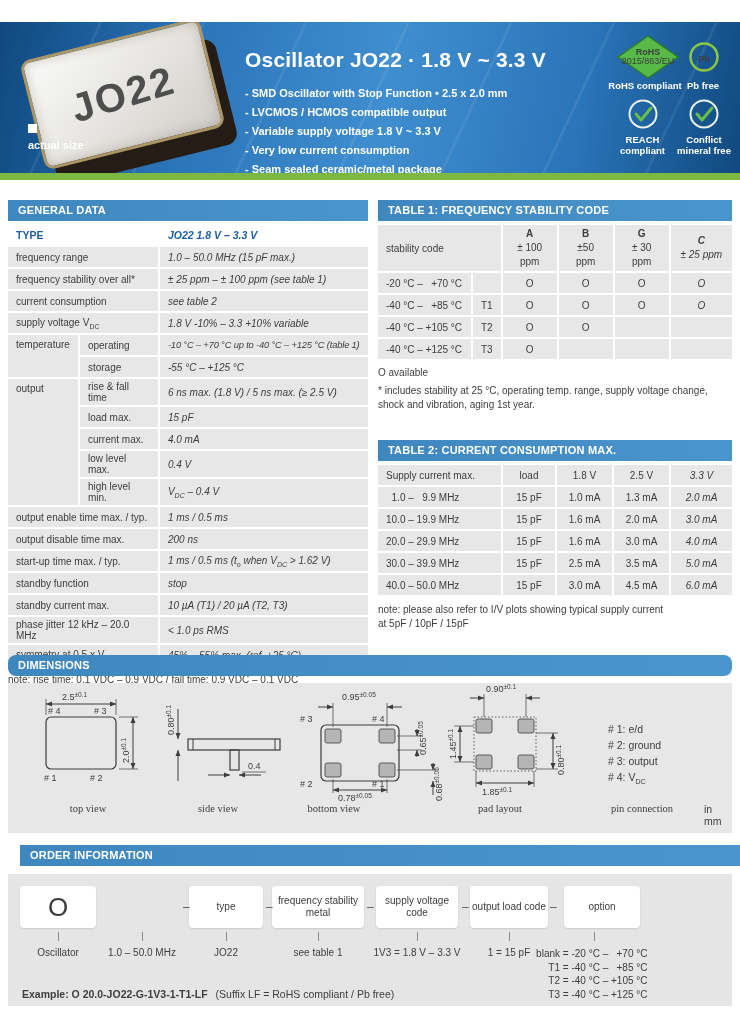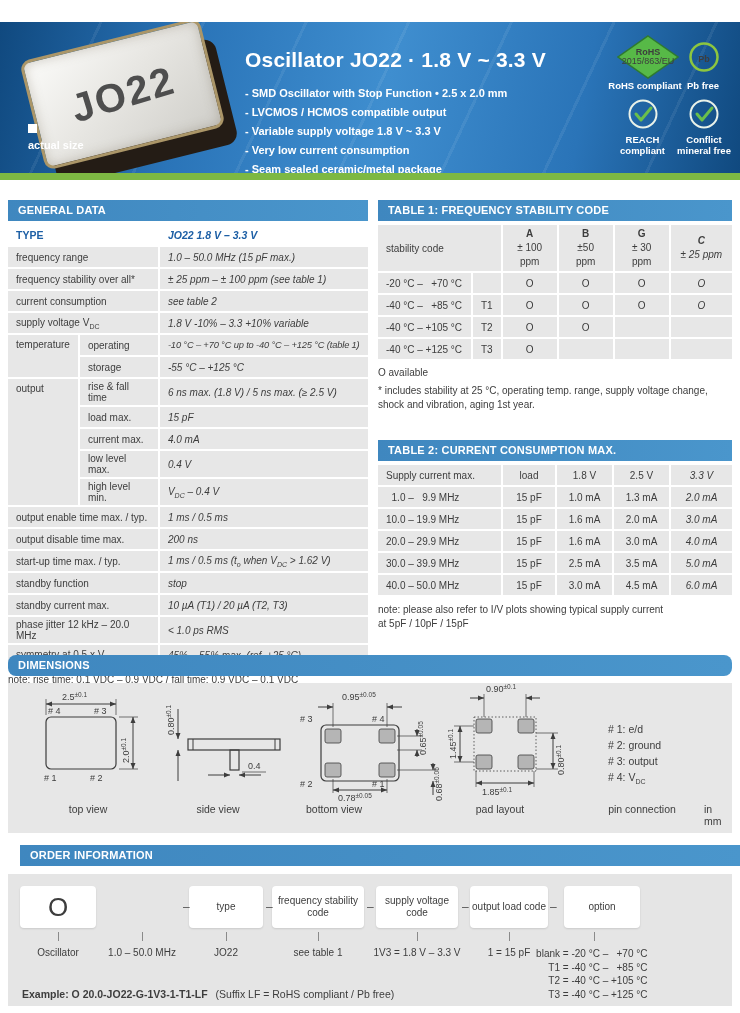--- a/index.html
+++ b/index.html
@@ -68,21 +68,21 @@
   .tbl1-head div{text-align:center;line-height:14px;}
   .mt28{margin-top:28px;}
 
   
   .bar-dim{position:absolute;left:8px;top:655px;width:714px;border-radius:8px;}
   .panel-dim{position:absolute;left:8px;top:683px;width:724px;height:150px;background:#e7e7e7;}
   .panel-dim svg{position:absolute;}
   svg text{font-family:"Liberation Sans",sans-serif;font-size:9px;fill:#3d3d3d;}
   .dline{stroke:#3d3d3d;stroke-width:1;}
   .dthin{stroke:#3d3d3d;stroke-width:.7;}
-  .dview-label{position:absolute;top:120px;transform:translateX(-50%);font-size:10.5px;}
+  .dview-label{position:absolute;top:120px;transform:translateX(-50%);font-size:10.5px;font-family:Liberation Serif, serif;}
   .pinconn{position:absolute;left:600px;top:38px;font-size:10.5px;line-height:16px;}
   .inmm{position:absolute;left:680px;top:120px;font-size:10.5px;padding-left:16px;}
 
   
   .bar-order{position:absolute;left:20px;top:845px;width:714px;}
   .panel-order{position:absolute;left:8px;top:874px;width:724px;height:132px;background:#e5e5e5;}
   .obox{position:absolute;top:12px;height:42px;background:#fff;border-radius:4px;
     display:flex;align-items:center;justify-content:center;text-align:center;
     font-size:10px;line-height:12px;box-shadow:0 1px 2px rgba(0,0,0,.12);}
   .obox-big{font-size:26px;color:#3d3d3d;}
@@ -496,21 +496,21 @@
     <div class="dview-label" style="left:326px">bottom view</div>
     <div class="dview-label" style="left:492px">pad layout</div>
     <div class="dview-label" style="left:634px">pin connection</div>
     <div class="inmm">in mm</div>
   </div>
 
   <div class="bar bar-order">ORDER INFORMATION</div>
   <div class="panel-order">
     <div class="obox obox-big" style="left:12px;width:76px">O</div>
     <div class="obox" style="left:181px;width:74px">type</div>
-    <div class="obox" style="left:264px;width:92px">frequency stability code</div>
+    <div class="obox" style="left:264px;width:92px">frequency stability metal</div>
     <div class="obox" style="left:368px;width:82px">supply voltage code</div>
     <div class="obox" style="left:462px;width:78px">output load code</div>
     <div class="obox" style="left:556px;width:76px">option</div>
 
     <span class="odash" style="left:175px">–</span>
     <span class="odash" style="left:258px">–</span>
     <span class="odash" style="left:359px">–</span>
     <span class="odash" style="left:454px">–</span>
     <span class="odash" style="left:542px">–</span>
 

